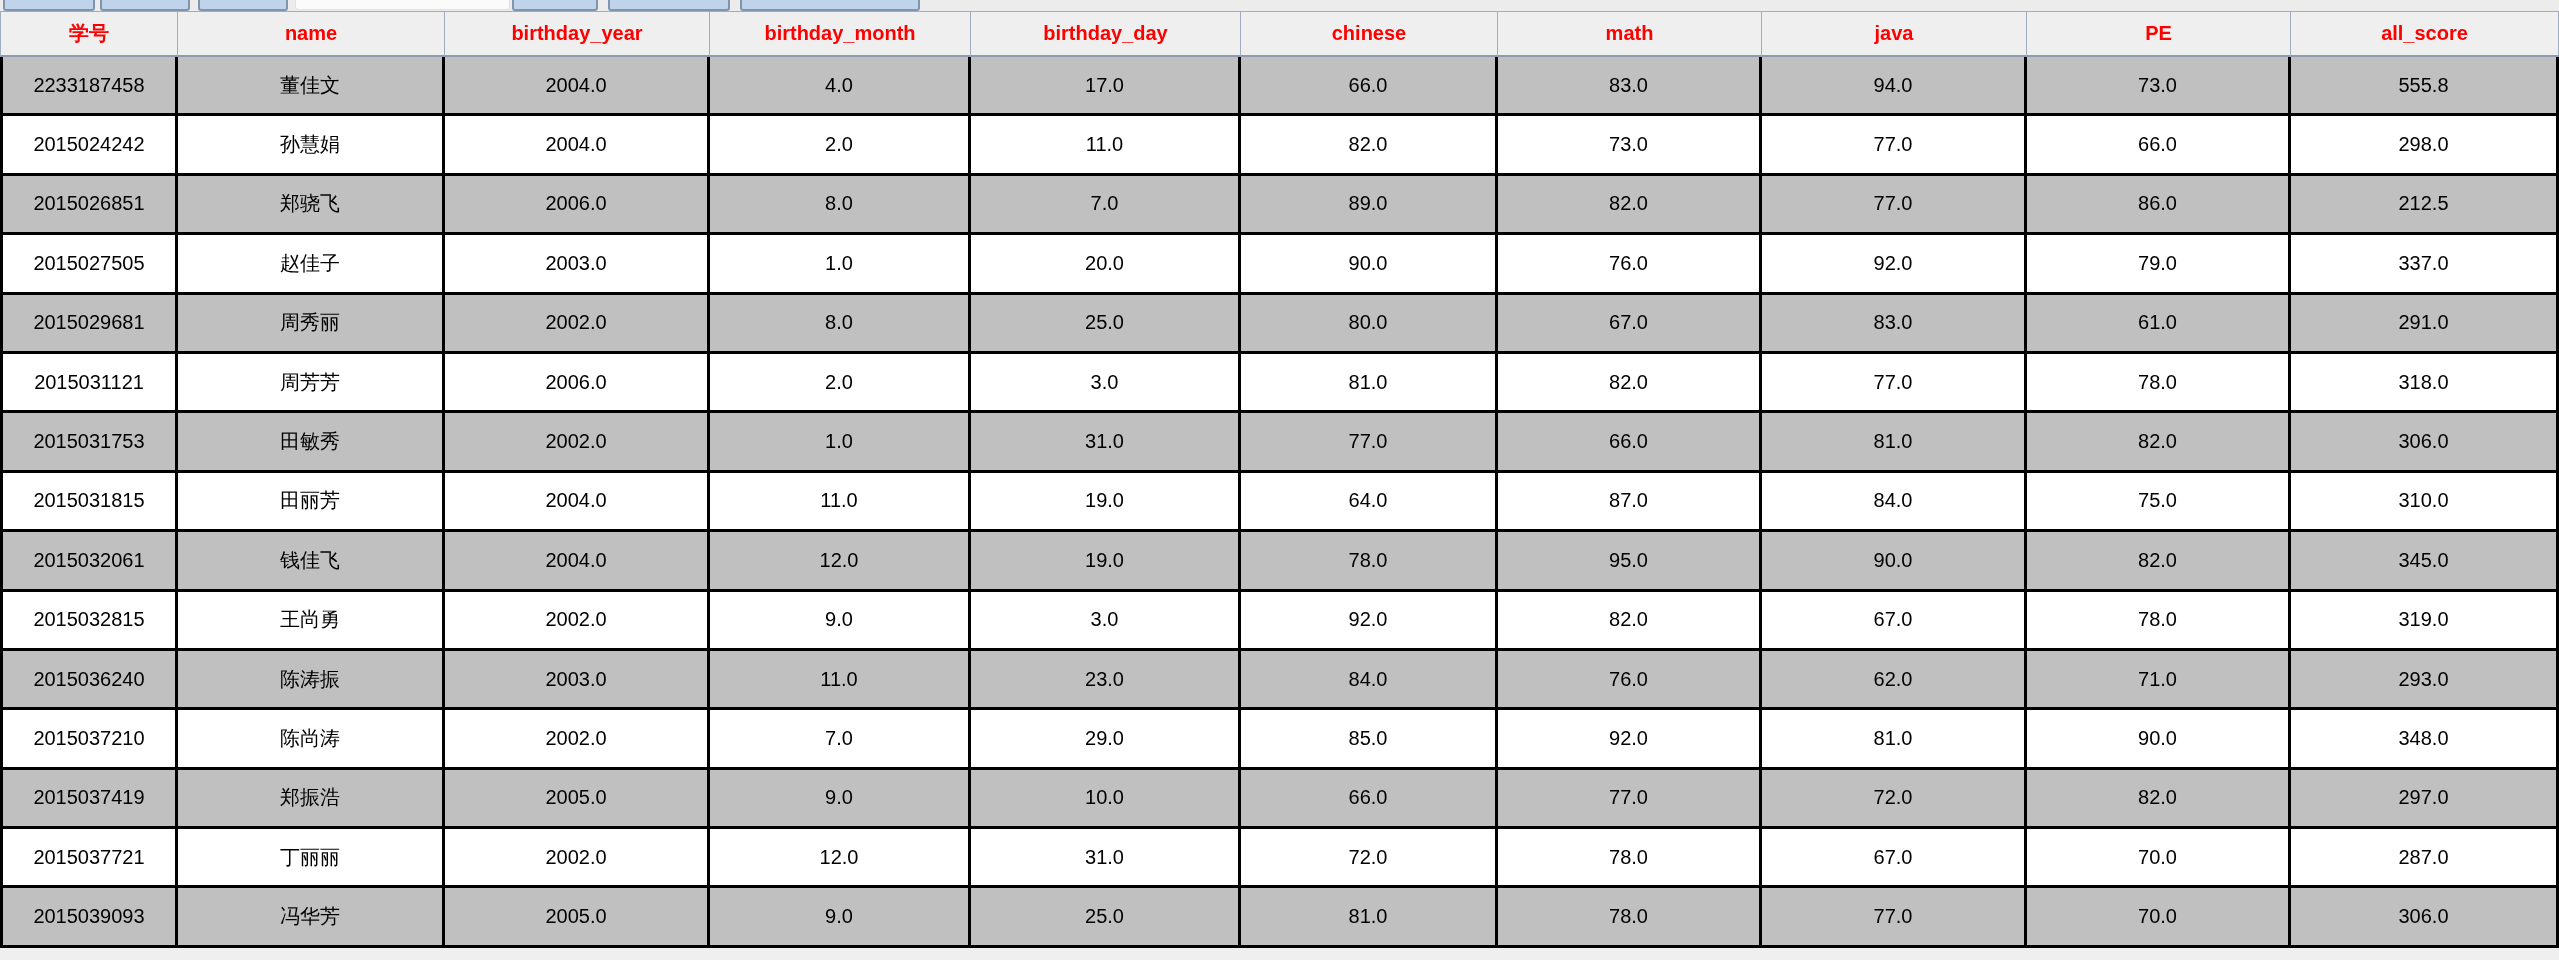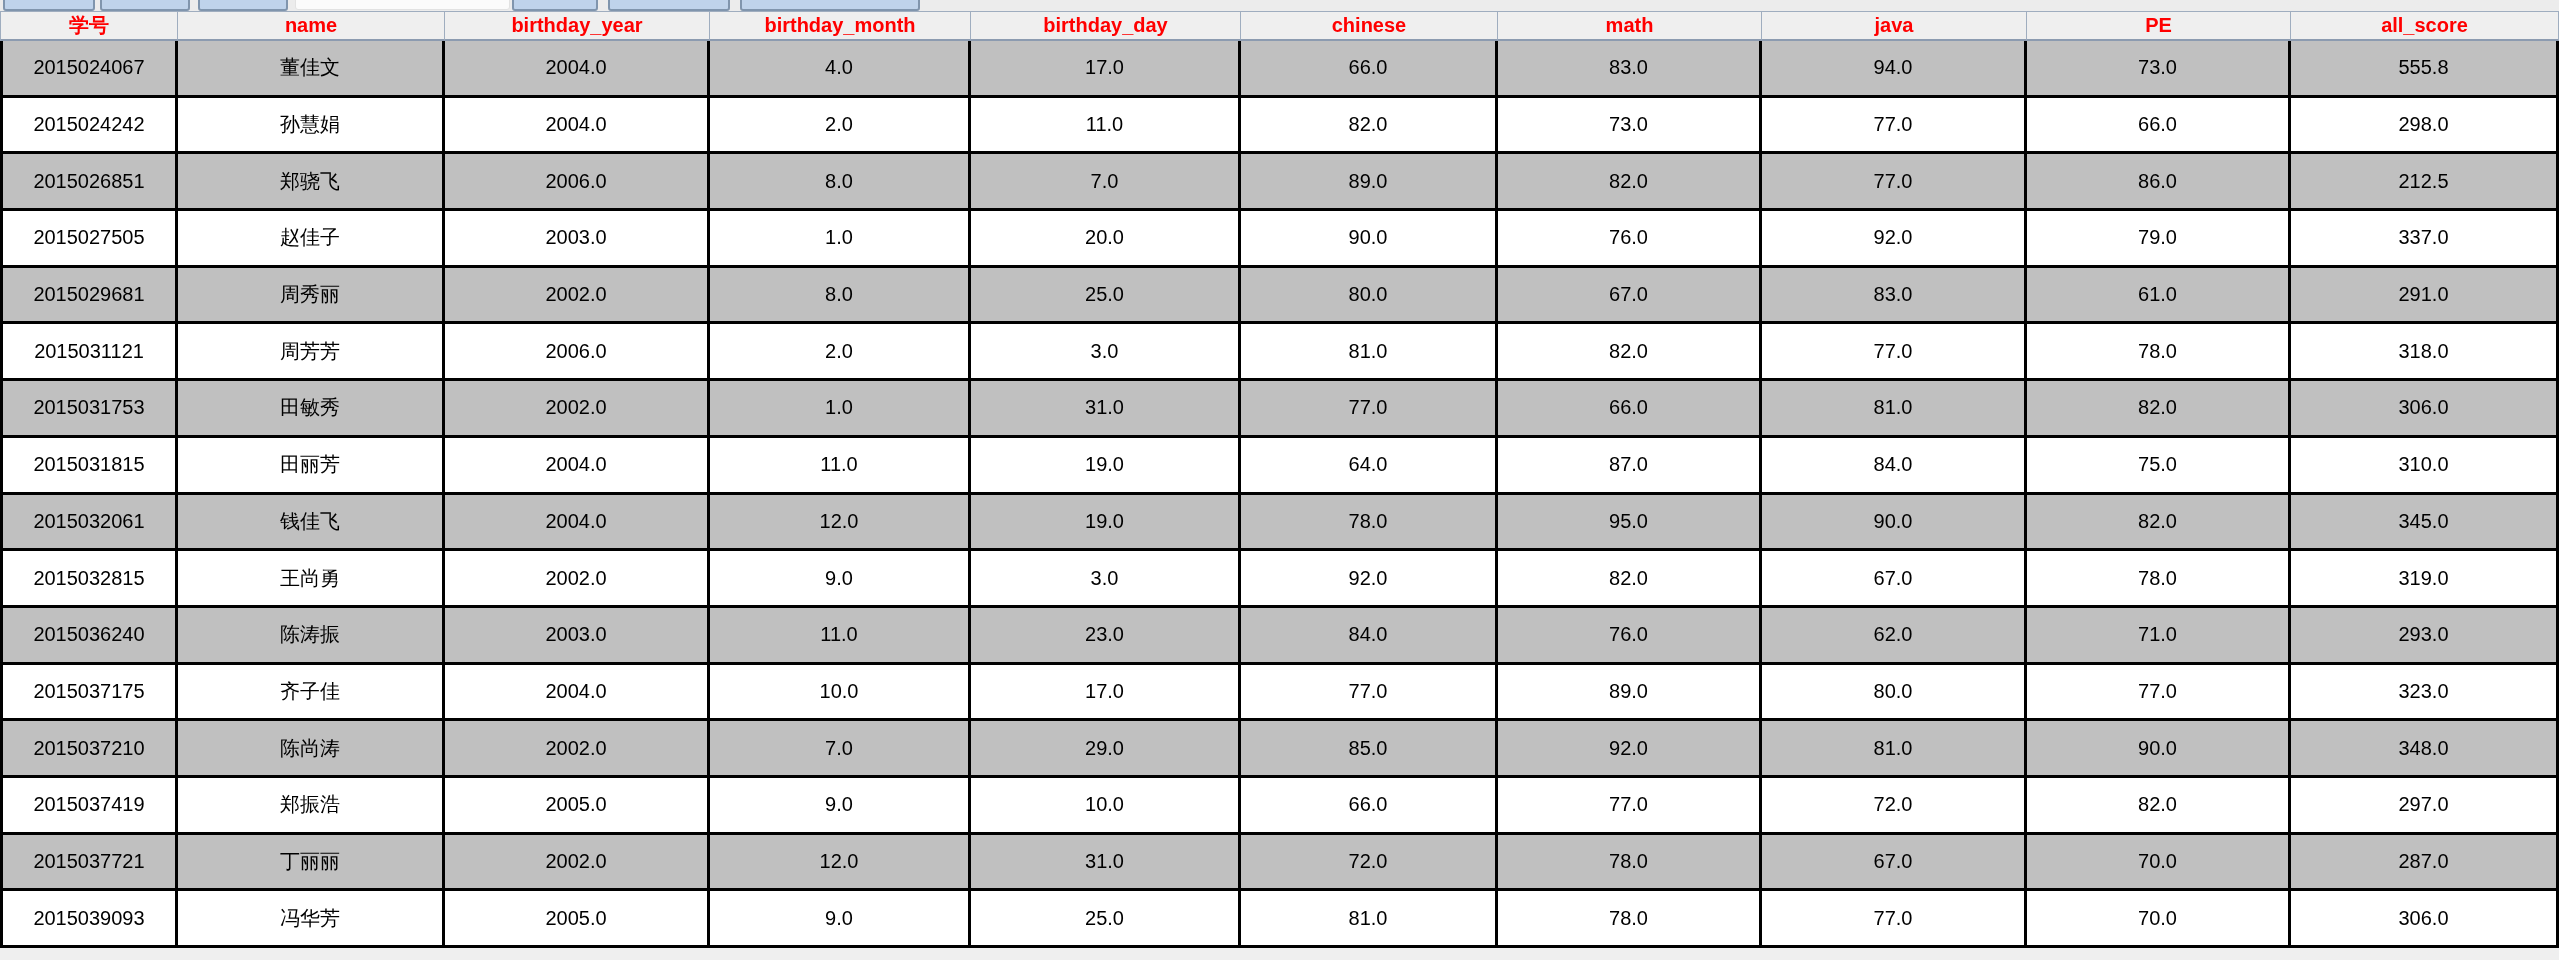--- a/index.html
+++ b/index.html
@@ -45,21 +45,21 @@
     border-collapse: separate;
     border-spacing: 0;
     table-layout: fixed;
   }
   thead th {
     height: 29px;
     background: #efefef;
     color: #ff0000;
     font-weight: bold;
     font-size: 20px;
-    padding: 0;
+    padding: 8px;
     border-top: 1px solid #9fadbf;
     border-right: 1px solid #9fadbf;
     border-bottom: 2px solid #8c9bb0;
     text-align: center;
     white-space: nowrap;
     overflow: hidden;
   }
   thead th:first-child { border-left: 1px solid #9fadbf; }
   tbody td {
     text-align: center;
@@ -113,21 +113,21 @@
           <th>birthday_day</th>
           <th>chinese</th>
           <th>math</th>
           <th>java</th>
           <th>PE</th>
           <th>all_score</th>
         </tr>
     </thead>
     <tbody id="table-body">
         <tr>
-          <td>2015024067</td>
+          <td>2233187458</td>
           <td>董佳文</td>
           <td>2004.0</td>
           <td>4.0</td>
           <td>17.0</td>
           <td>66.0</td>
           <td>83.0</td>
           <td>94.0</td>
           <td>73.0</td>
           <td>555.8</td>
         </tr>
@@ -245,32 +245,20 @@
           <td>2003.0</td>
           <td>11.0</td>
           <td>23.0</td>
           <td>84.0</td>
           <td>76.0</td>
           <td>62.0</td>
           <td>71.0</td>
           <td>293.0</td>
         </tr>
         <tr>
-          <td>2015037175</td>
-          <td>齐子佳</td>
-          <td>2004.0</td>
-          <td>10.0</td>
-          <td>17.0</td>
-          <td>77.0</td>
-          <td>89.0</td>
-          <td>80.0</td>
-          <td>77.0</td>
-          <td>323.0</td>
-        </tr>
-        <tr>
           <td>2015037210</td>
           <td>陈尚涛</td>
           <td>2002.0</td>
           <td>7.0</td>
           <td>29.0</td>
           <td>85.0</td>
           <td>92.0</td>
           <td>81.0</td>
           <td>90.0</td>
           <td>348.0</td>

